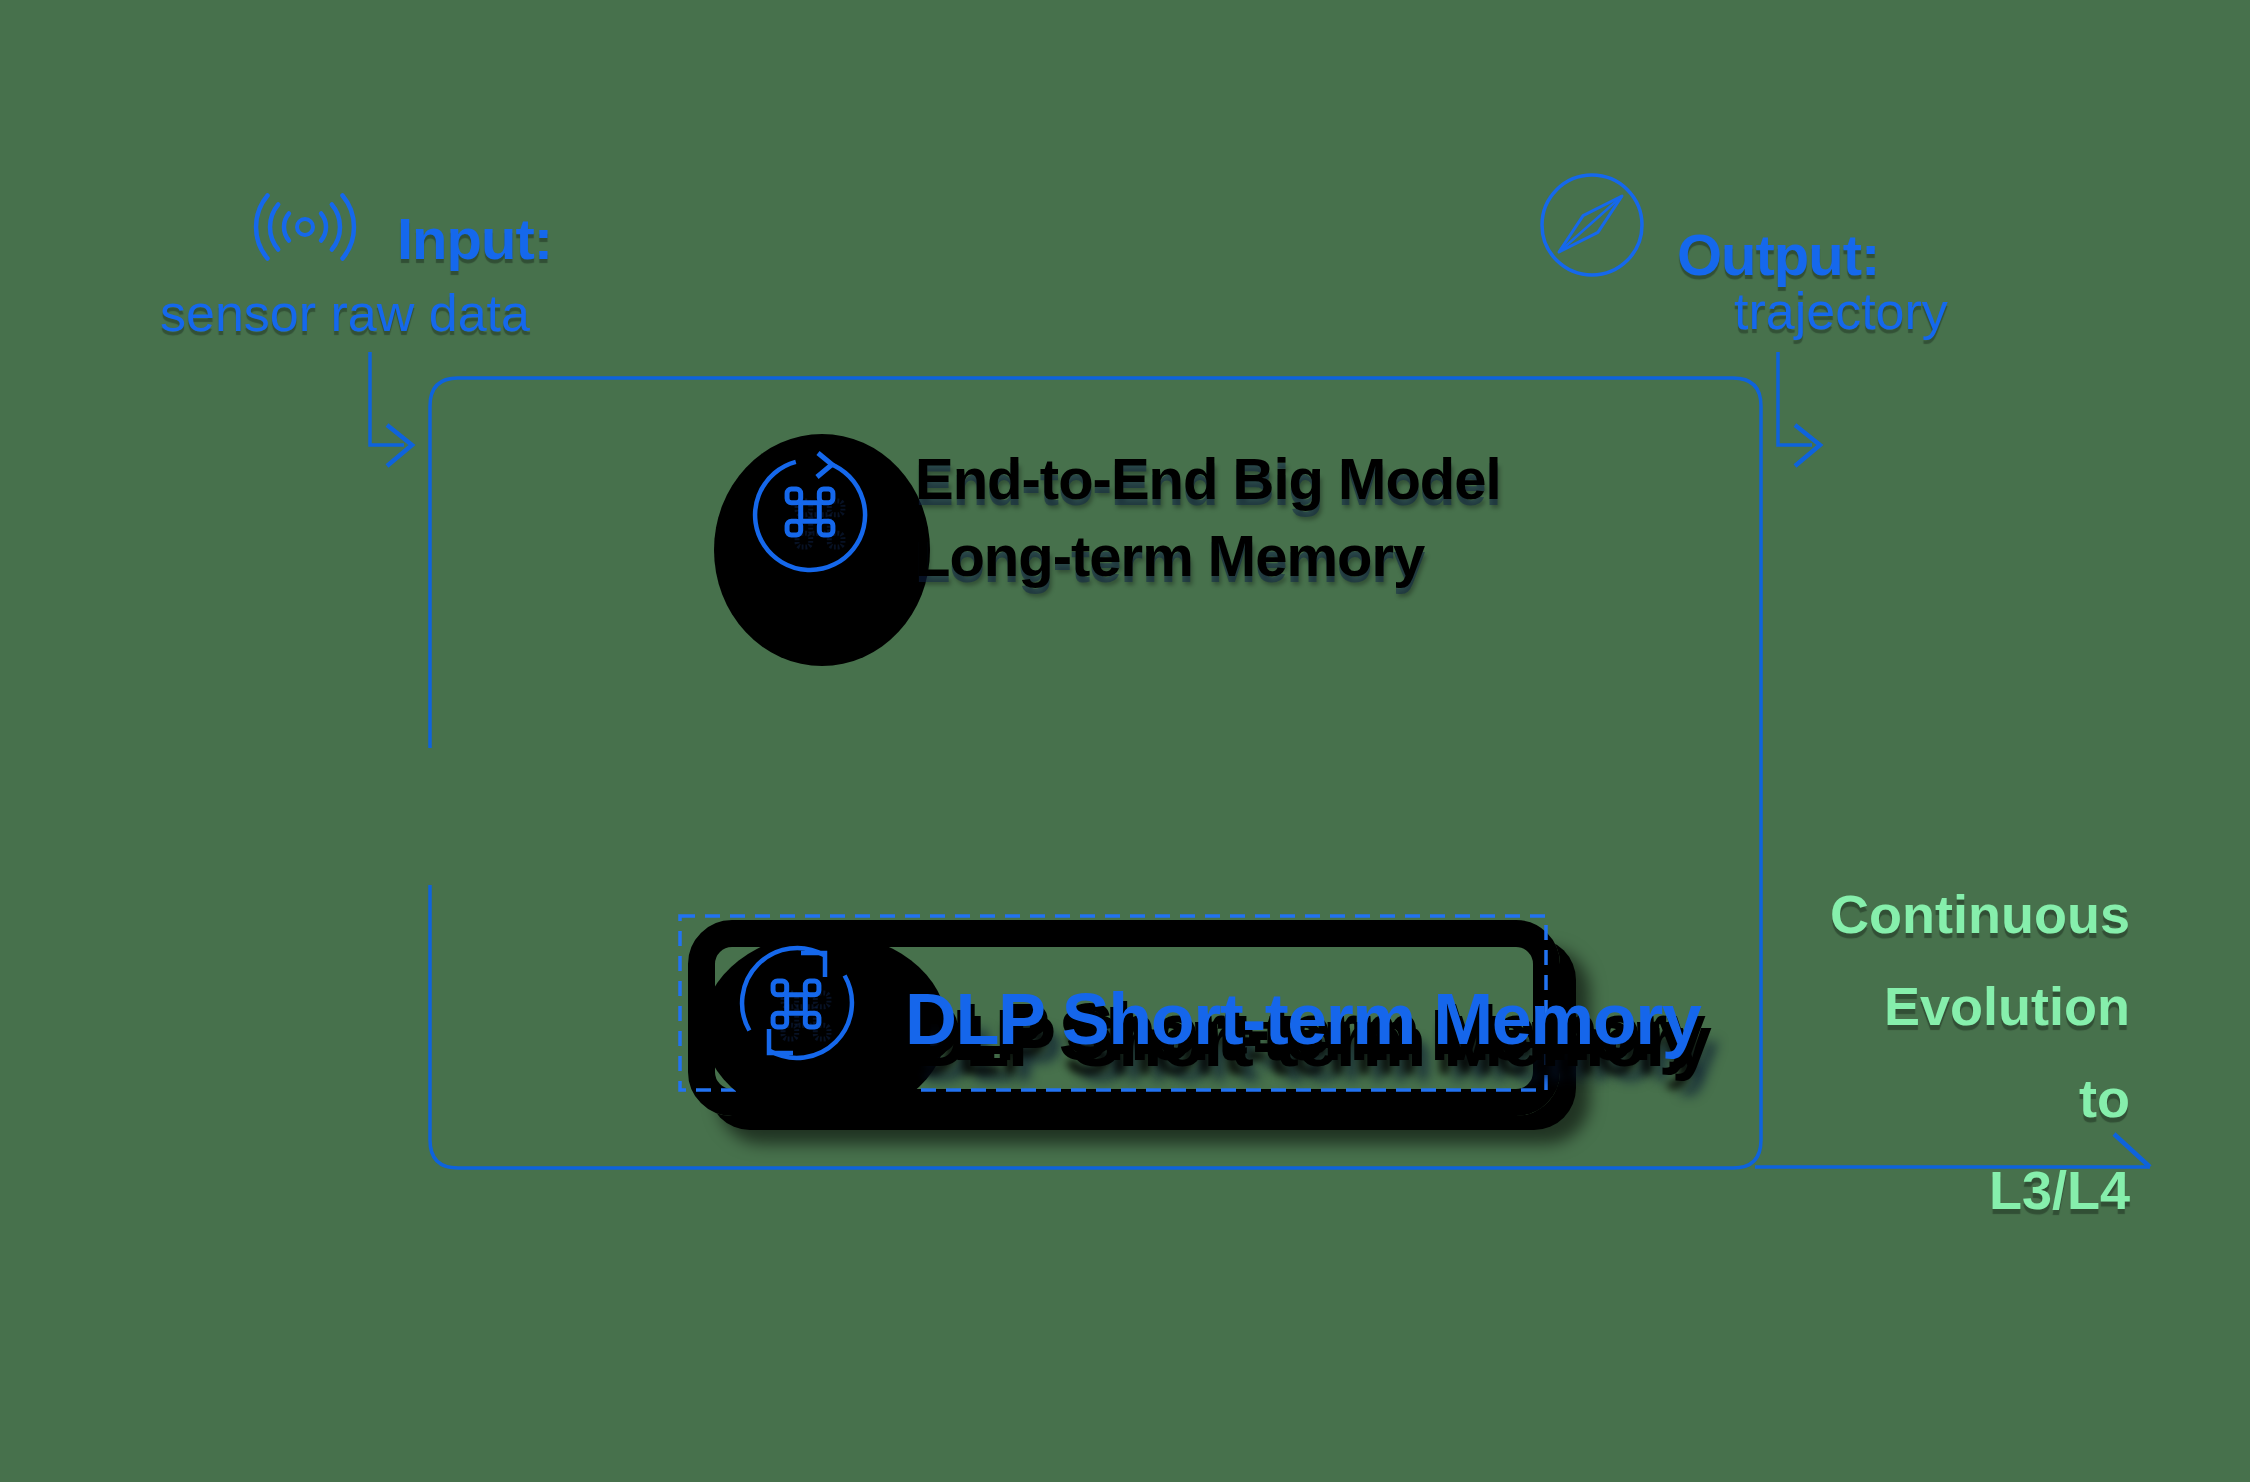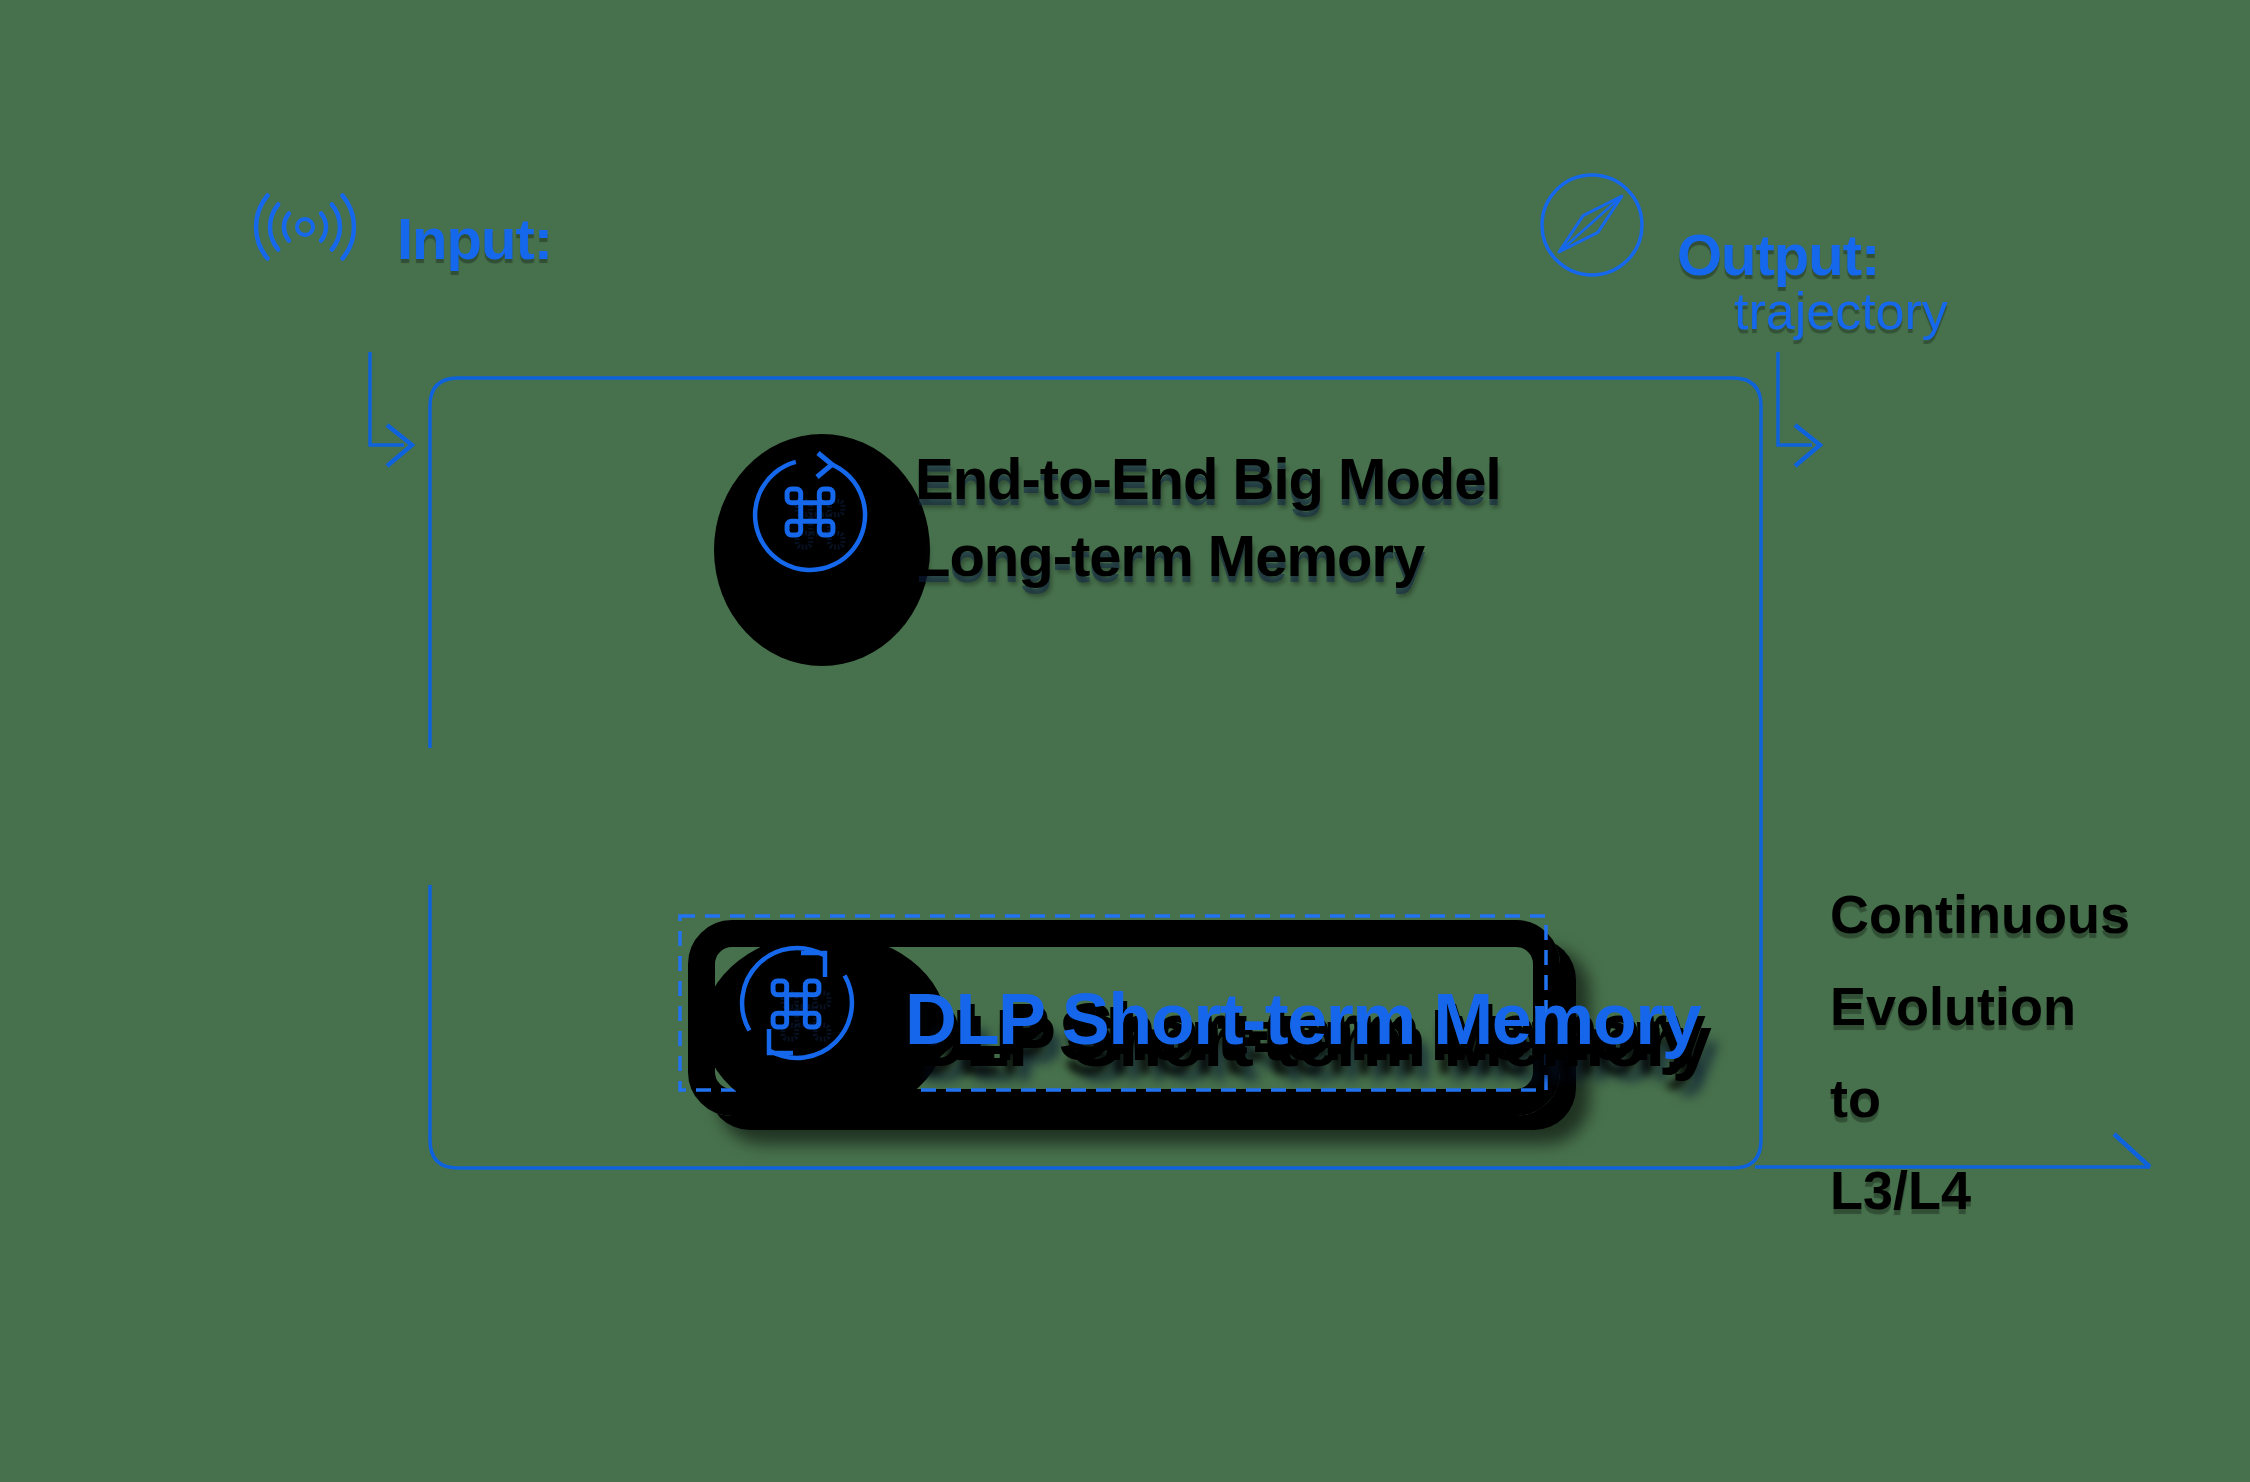--- a/index.html
+++ b/index.html
@@ -49,23 +49,24 @@
       4px 10px 0 #000,
       -3px 16px 0 #000,
       10px 22px 0 #000,
       2px 30px 8px rgba(0,0,0,0.92),
       16px 36px 12px rgba(8,22,48,0.80);
   }
   .side-note{
     font-weight:bold;
     font-size:54px;
     line-height:92px;
-    color:#000000;
+    color:#86efac;
     white-space:pre-line;
     text-shadow:0 5px 1px rgba(0,0,0,0.30);
+    text-align:right;
   }
 
   
   .dlp-black-box{
     left:688px;top:920px;
     width:872px;height:196px;
     box-sizing:border-box;
     border:27px solid #000;
     border-radius:44px;
     box-shadow:18px 16px 0 -2px #000, 30px 28px 16px rgba(0,0,0,0.55);
@@ -164,20 +165,21 @@
     <g transform="translate(65,43) scale(0.62)" stroke="#1568EC" stroke-width="8" stroke-linejoin="round">
       <rect x="13" y="13" width="22" height="22" rx="7"></rect>
       <rect x="65" y="13" width="22" height="22" rx="7"></rect>
       <rect x="13" y="65" width="22" height="22" rx="7"></rect>
       <rect x="65" y="65" width="22" height="22" rx="7"></rect>
       <rect x="35" y="35" width="30" height="30"></rect>
     </g>
   </svg>
 
   <div class="abs text-layer title-bold" style="left:397px;top:210px;">Input:</div>
+  <div class="abs text-layer subtitle" style="left:160px;top:287px;">sensor raw data</div>
 
   <div class="abs text-layer title-bold" style="left:1677px;top:226px;">Output:</div>
   <div class="abs text-layer subtitle" style="left:1734px;top:285px;">trajectory</div>
 
   <div class="abs text-layer main-title" style="left:915px;top:440px;">End-to-End Big Model
 Long-term Memory</div>
 
   <div class="abs text-layer dlp-label" style="left:905px;top:983px;">DLP Short-term Memory</div>
 
   <div class="abs text-layer side-note" style="left:1830px;top:868px;">Continuous

